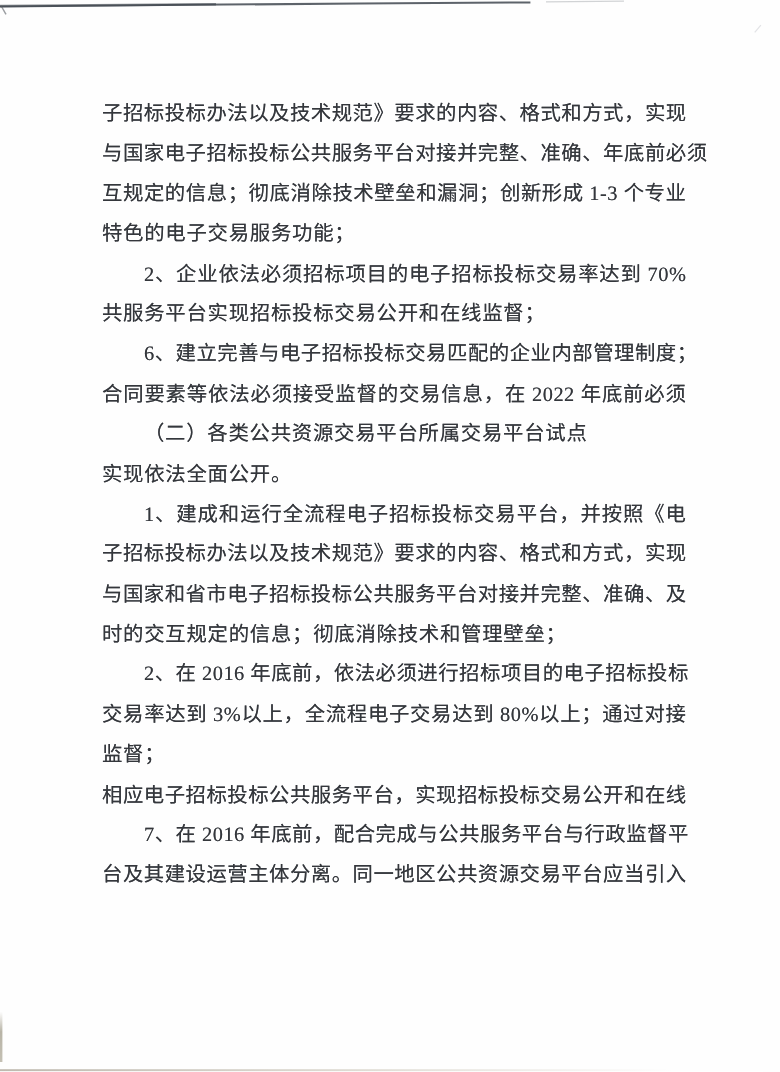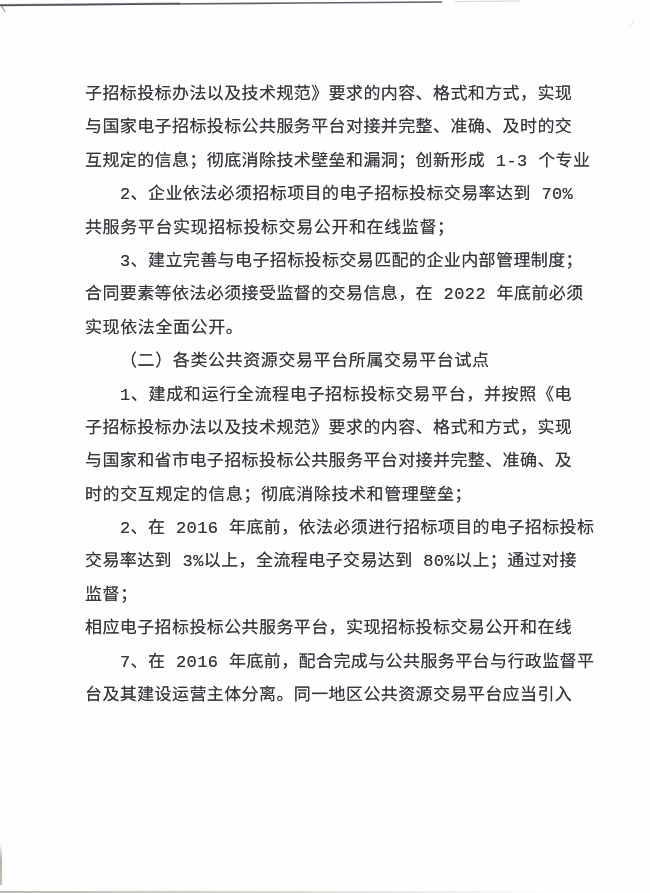--- a/index.html
+++ b/index.html
@@ -6,21 +6,21 @@
     margin: 0;
     padding: 0;
     background: #ffffff;
   }
   .page {
     position: relative;
     width: 650px;
     height: 893px;
     background: #fefefe;
     overflow: hidden;
-    font-family: Liberation Mono, monospace;
+    font-family: Liberation Serif, serif;
   }
   .text-block {
     position: absolute;
     left: 85px;
     top: 78px;
     width: 487px;
     color: #34373c;
     font-size: 17px;
     text-shadow: 0 0 0.5px rgba(56, 59, 66, 0.75);
   }
@@ -84,28 +84,29 @@
     <path d="M0,5.5 L160,4 L300,3 L442,2" stroke="#474d55" stroke-width="1.7" fill="none" opacity="0.88"></path>
     <path d="M0,5 L180,3.5" stroke="#3b4148" stroke-width="2.2" fill="none" opacity="0.55"></path>
     <path d="M1,5 L5,12" stroke="#565c63" stroke-width="1.2" fill="none" opacity="0.6"></path>
     <path d="M455,1.5 L520,1" stroke="#6b7077" stroke-width="1" fill="none" opacity="0.3"></path>
   </svg>
 
   <div class="scan-right-tick"></div>
 
   <div class="text-block">
     <div class="line">子招标投标办法以及技术规范》要求的内容、格式和方式，实现</div>
-    <div class="line">与国家电子招标投标公共服务平台对接并完整、准确、及时的交</div>
+    <div class="line">与国家电子招标投标公共服务平台对接并完整、准确、年底前必须</div>
     <div class="line">互规定的信息；彻底消除技术壁垒和漏洞；创新形成 1-3 个专业</div>
+    <div class="line last">特色的电子交易服务功能；</div>
     <div class="line indent">2、企业依法必须招标项目的电子招标投标交易率达到 70%</div>
     <div class="line last">共服务平台实现招标投标交易公开和在线监督；</div>
-    <div class="line indent">3、建立完善与电子招标投标交易匹配的企业内部管理制度；</div>
+    <div class="line indent">6、建立完善与电子招标投标交易匹配的企业内部管理制度；</div>
     <div class="line">合同要素等依法必须接受监督的交易信息，在 2022 年底前必须</div>
+    <div class="line indent last">（二）各类公共资源交易平台所属交易平台试点</div>
     <div class="line last">实现依法全面公开。</div>
-    <div class="line indent last">（二）各类公共资源交易平台所属交易平台试点</div>
     <div class="line indent">1、建成和运行全流程电子招标投标交易平台，并按照《电</div>
     <div class="line">子招标投标办法以及技术规范》要求的内容、格式和方式，实现</div>
     <div class="line">与国家和省市电子招标投标公共服务平台对接并完整、准确、及</div>
     <div class="line last">时的交互规定的信息；彻底消除技术和管理壁垒；</div>
     <div class="line indent">2、在 2016 年底前，依法必须进行招标项目的电子招标投标</div>
     <div class="line">交易率达到 3%以上，全流程电子交易达到 80%以上；通过对接</div>
     <div class="line last">监督；</div>
     <div class="line">相应电子招标投标公共服务平台，实现招标投标交易公开和在线</div>
     <div class="line indent">7、在 2016 年底前，配合完成与公共服务平台与行政监督平</div>
     <div class="line">台及其建设运营主体分离。同一地区公共资源交易平台应当引入</div>

